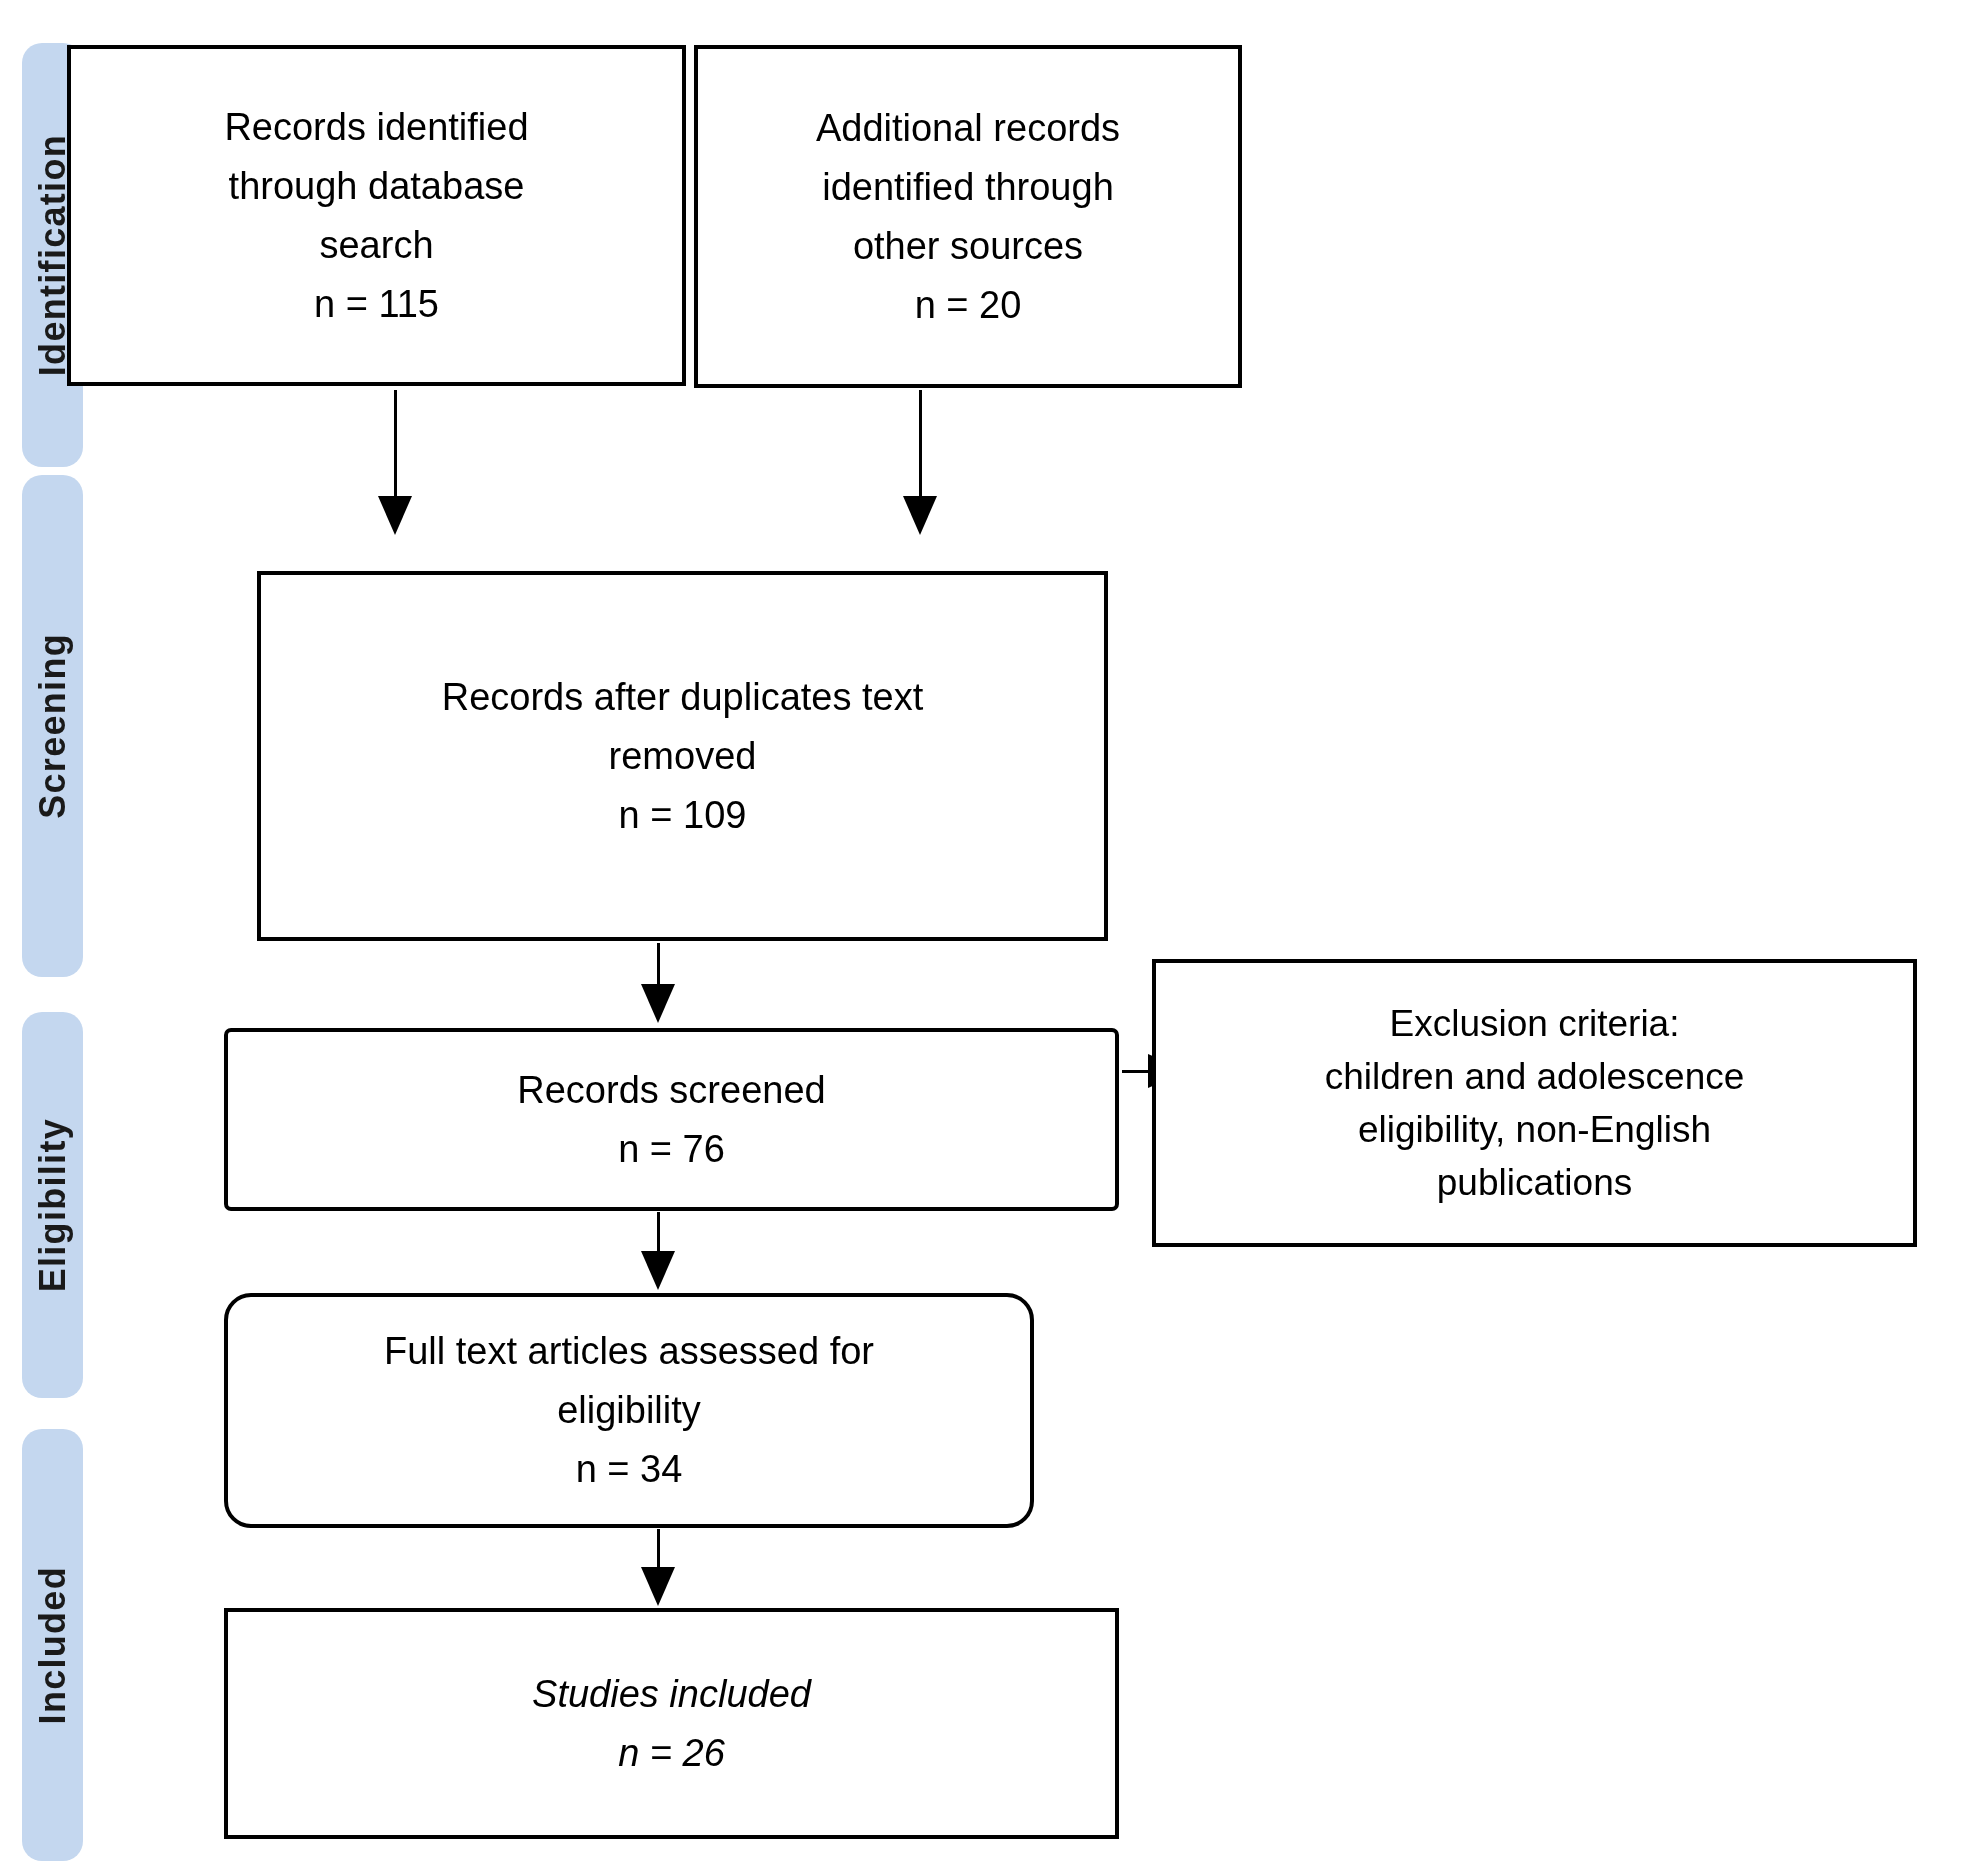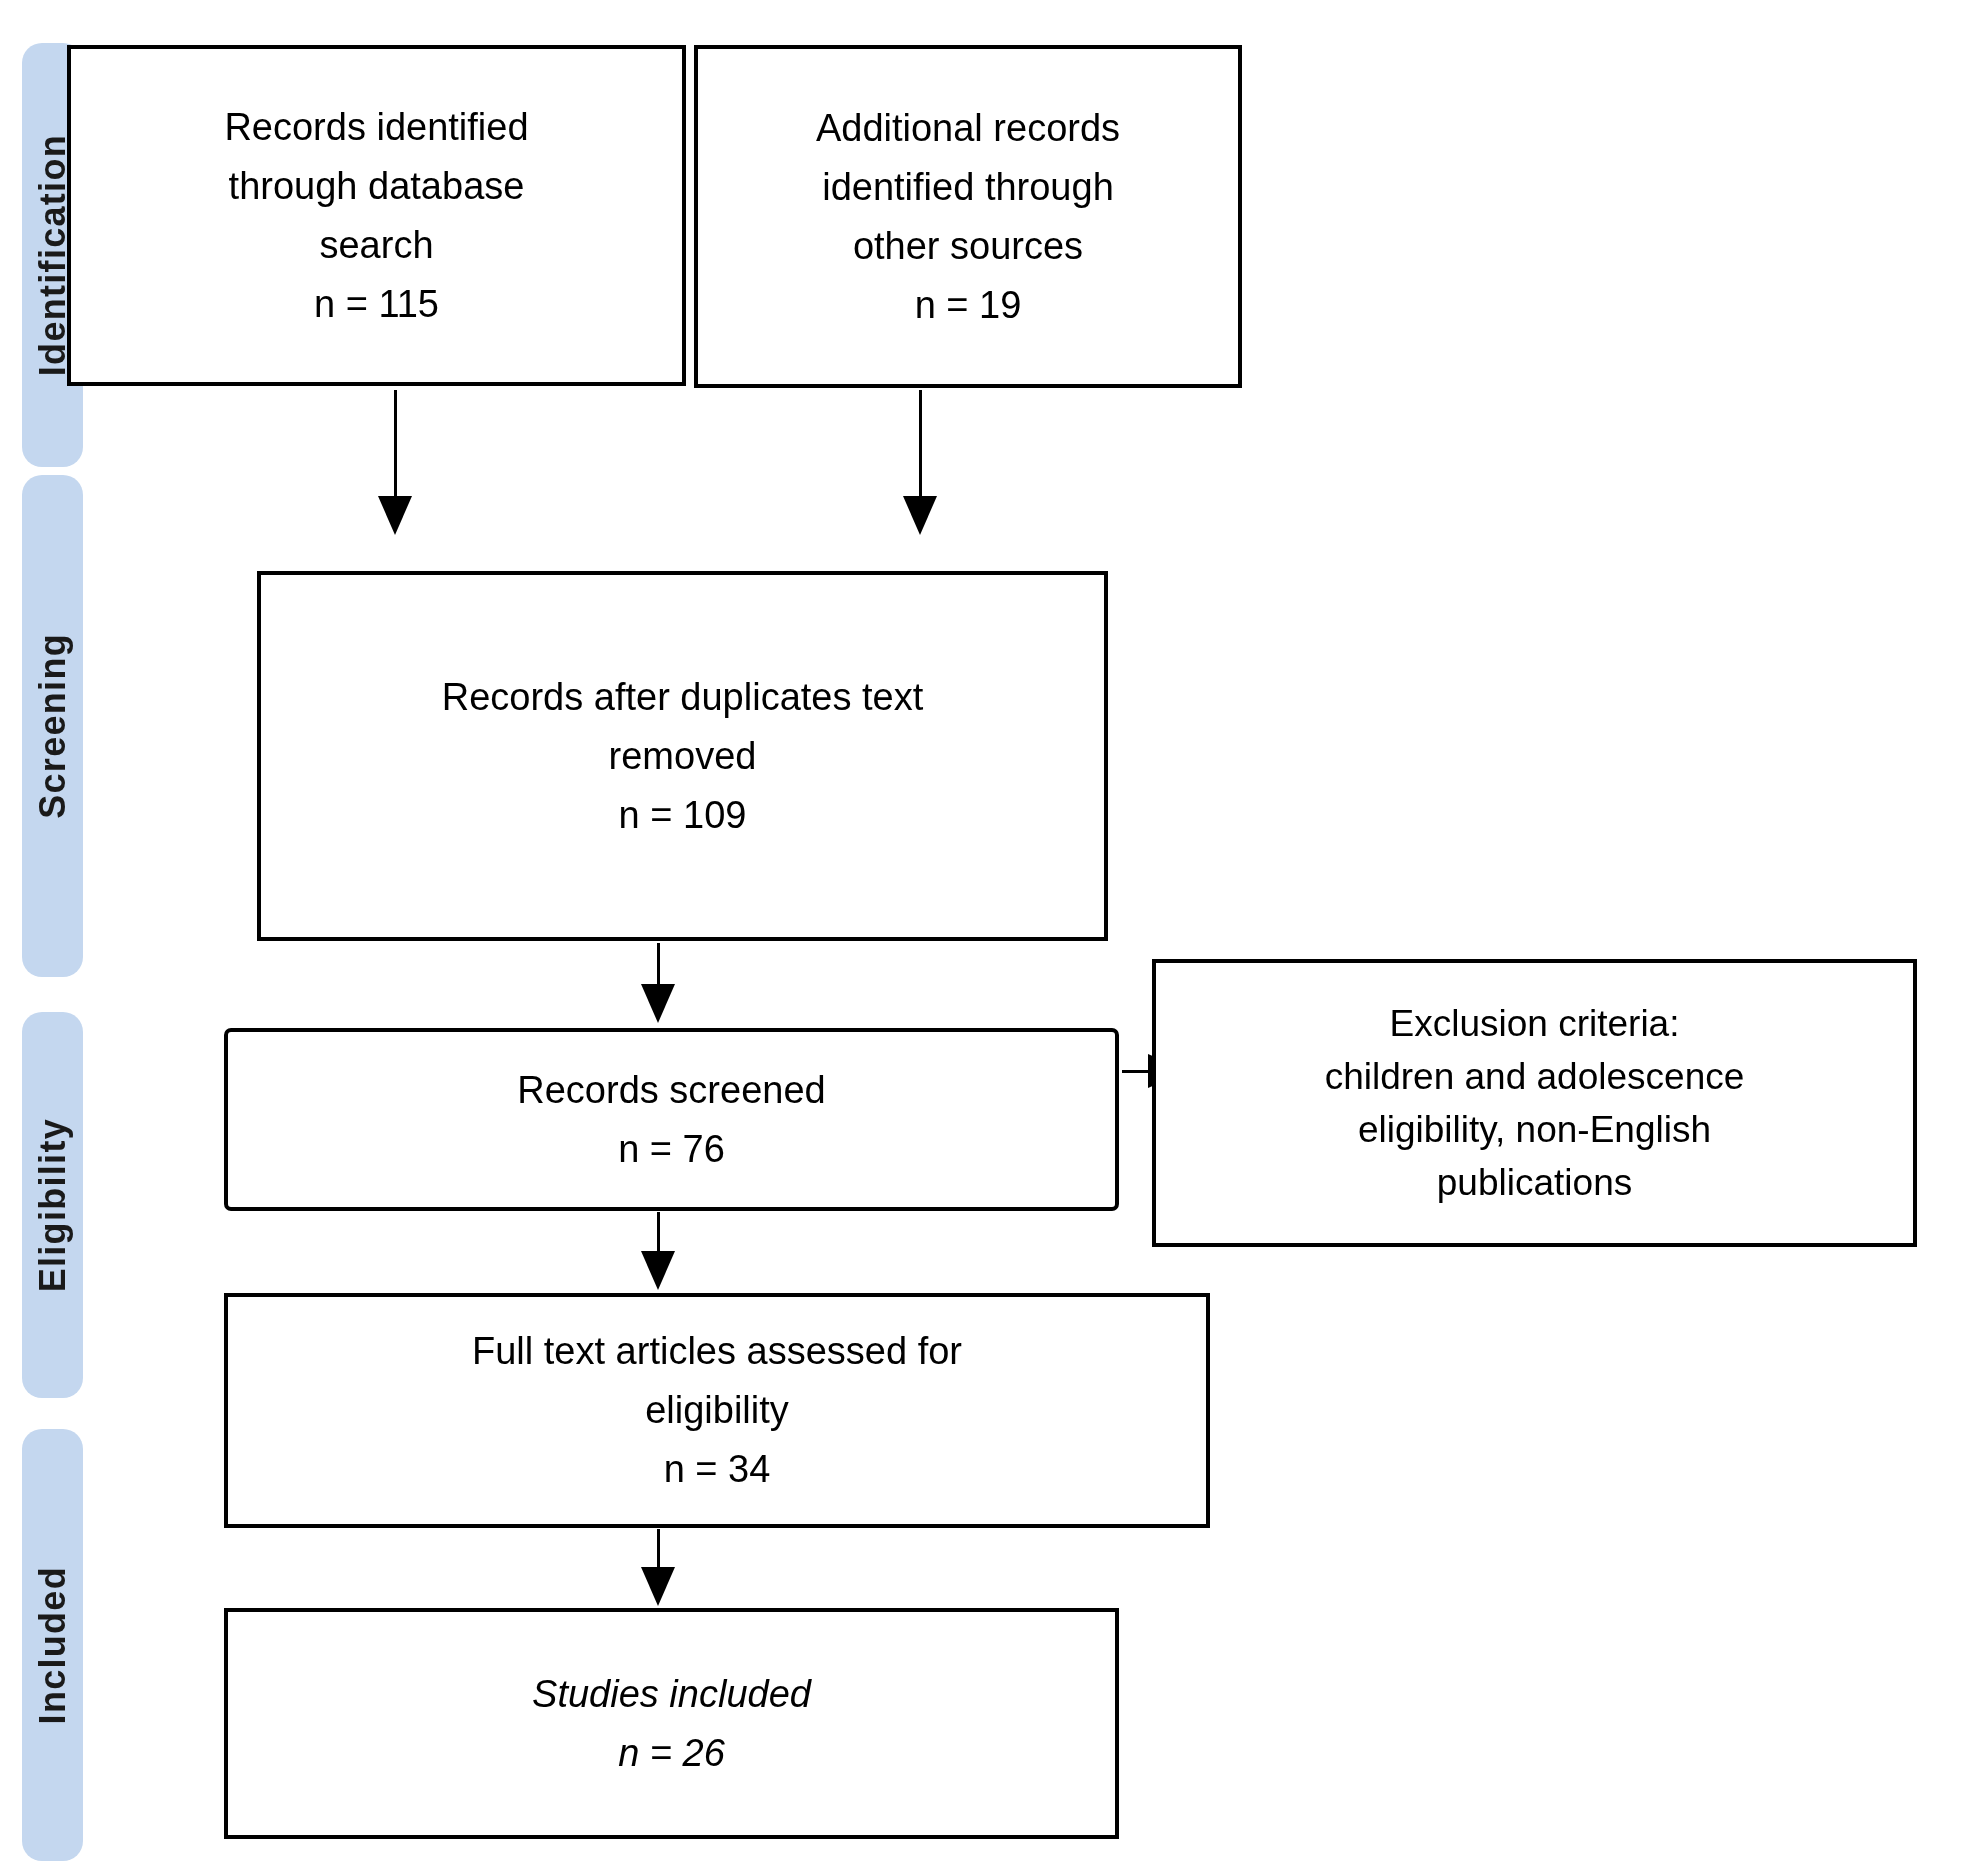--- a/index.html
+++ b/index.html
@@ -87,21 +87,21 @@
     <div class="box-line">Records identified</div>
     <div class="box-line">through database</div>
     <div class="box-line">search</div>
     <div class="box-line">n = 115</div>
   </div>
 
   <div class="flow-box" style="left:694px; top:45px; width:548px; height:343px;">
     <div class="box-line">Additional records</div>
     <div class="box-line">identified through</div>
     <div class="box-line">other sources</div>
-    <div class="box-line">n = 19</div>
+    <div class="box-line">n = 20</div>
   </div>
 
   <div>
     <div class="vline" style="left:394px; top:390px; height:109px;"></div>
     <div class="head-down" style="left:378px; top:496px;"></div>
   </div>
   <div>
     <div class="vline" style="left:919px; top:390px; height:109px;"></div>
     <div class="head-down" style="left:903px; top:496px;"></div>
   </div>
@@ -132,21 +132,21 @@
     <div class="box-line">children and adolescence</div>
     <div class="box-line">eligibility, non-English</div>
     <div class="box-line">publications</div>
   </div>
 
   <div>
     <div class="vline" style="left:657px; top:1212px; height:41px;"></div>
     <div class="head-down" style="left:641px; top:1251px;"></div>
   </div>
 
-  <div class="flow-box" style="left:224px; top:1293px; width:986px; height:235px;">
+  <div class="flow-box" style="left:224px; top:1293px; width:810px; height:235px;border-radius:27px;">
     <div class="box-line">Full text articles assessed for</div>
     <div class="box-line">eligibility</div>
     <div class="box-line">n = 34</div>
   </div>
 
   <div>
     <div class="vline" style="left:657px; top:1529px; height:40px;"></div>
     <div class="head-down" style="left:641px; top:1567px;"></div>
   </div>
 

